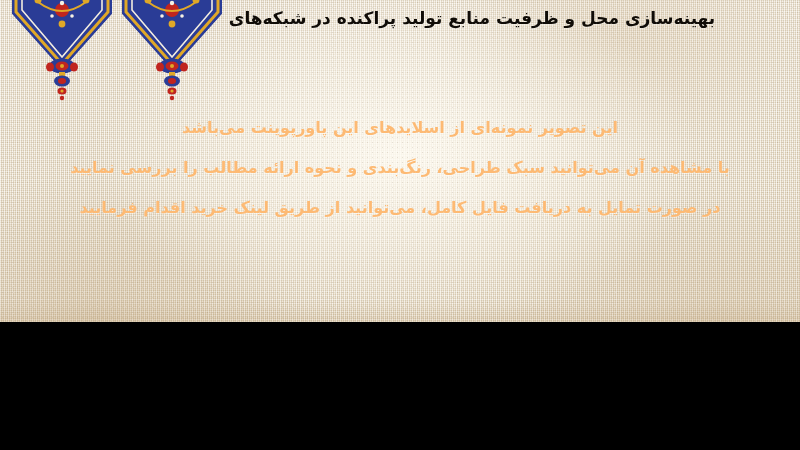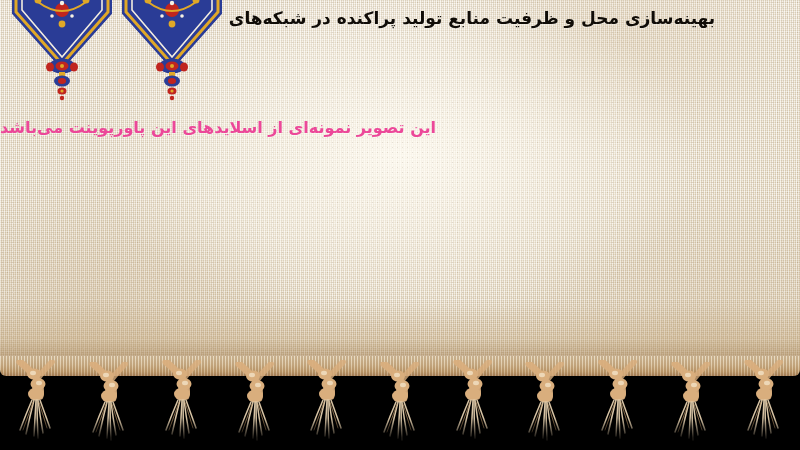--- a/index.html
+++ b/index.html
@@ -5,21 +5,21 @@
 <style>
   html,body{margin:0;padding:0;}
   body{
     width:800px;height:450px;overflow:hidden;
     background:#000;
     font-family:"DejaVu Sans","Liberation Sans",sans-serif;
   }
 
   #slide{
     position:relative;
-    width:800px;height:450px;
+    width:800px;height:322px;
     overflow:hidden;
     background:#000000;
   }
 
   
   .carpet-field{
     position:absolute;
     left:0;top:0;width:800px;height:372px;
     background-color:#e9dfcb;
     background-image:
@@ -90,22 +90,22 @@
     font-weight:bold;
     line-height:25px;
     letter-spacing:0px;
     text-shadow:0 1px 0 rgba(255,255,255,.35);
   }
   .title .t-line{display:block;white-space:nowrap;}
 
   .body-block{
     position:absolute;
     top:108px;left:0;width:800px;
-    text-align:left;
-    color:#ec4899;
+    text-align:center;
+    color:#fdba74;
     font-size:16px;
     font-weight:bold;
     line-height:40px;
     text-shadow:0 1px 0 rgba(255,255,255,.32);
   }
   .body-block .b-line{display:block;white-space:nowrap;}
 
   
   .fringe-zone{
     position:absolute;left:0;top:356px;width:800px;height:94px;
@@ -293,20 +293,22 @@
   </div>
 
   <div class="text-layer">
 
     <div class="title">
       <span class="t-line">بهینه‌سازی محل و ظرفیت منابع تولید پراکنده در شبکه‌های</span>
     </div>
 
     <div class="body-block">
       <span class="b-line">این تصویر نمونه‌ای از اسلایدهای این پاورپوینت می‌باشد</span>
+      <span class="b-line">با مشاهده آن می‌توانید سبک طراحی، رنگ‌بندی و نحوه ارائه مطالب را بررسی نمایید</span>
+      <span class="b-line">در صورت تمایل به دریافت فایل کامل، می‌توانید از طریق لینک خرید اقدام فرمایید</span>
     </div>
 
   </div>
 
   <div class="fringe-zone">
     <div class="selvedge"></div>
     <div id="tassel-row">
         <div class="tassel" style="left: 10.3636px; top: 4px;">
           <svg viewBox="0 0 52 84" xmlns="http://www.w3.org/2000/svg">
             <g stroke="#d9ae7d" stroke-linecap="round" fill="none">

